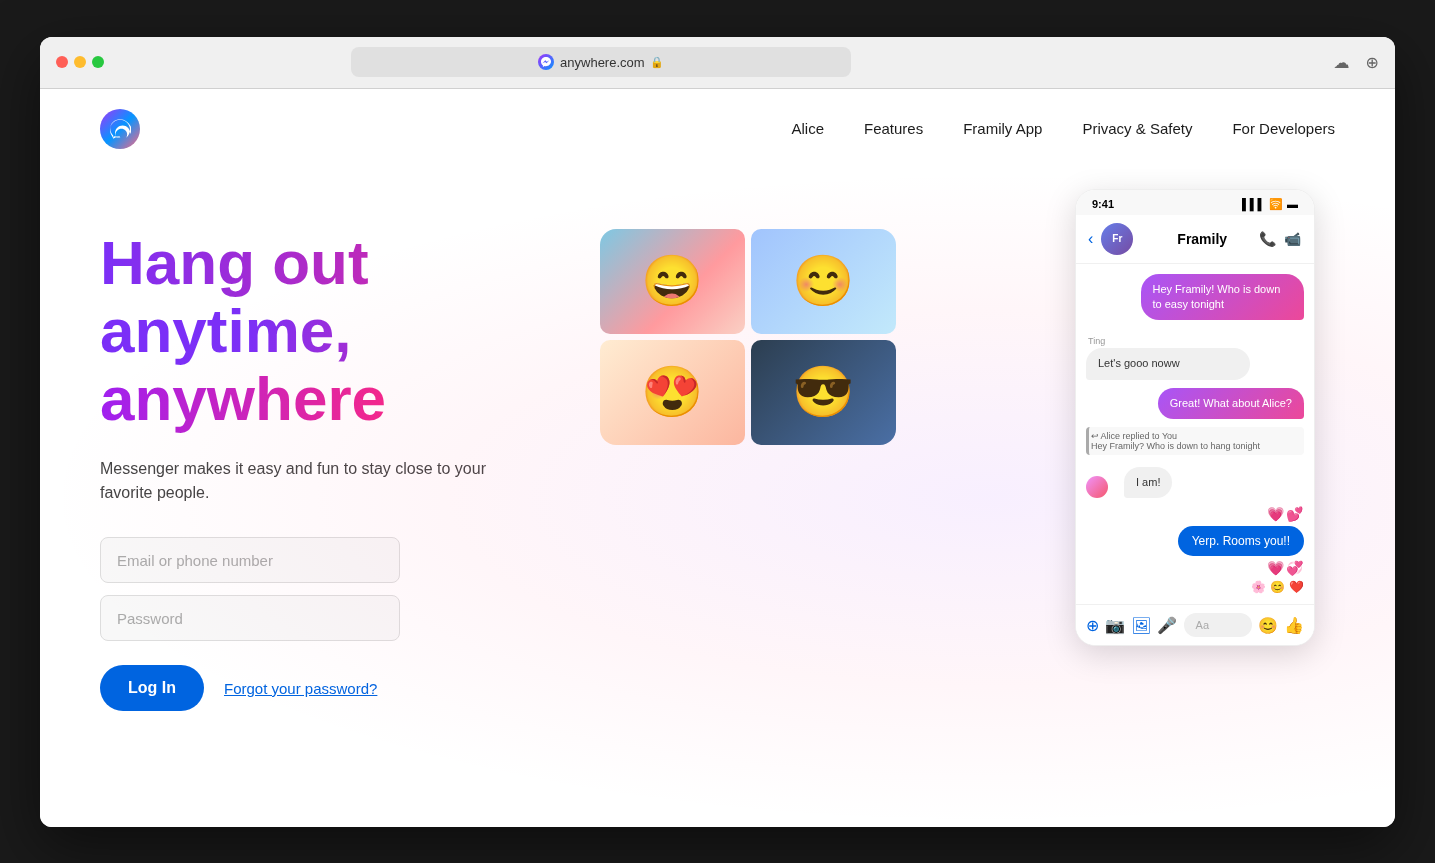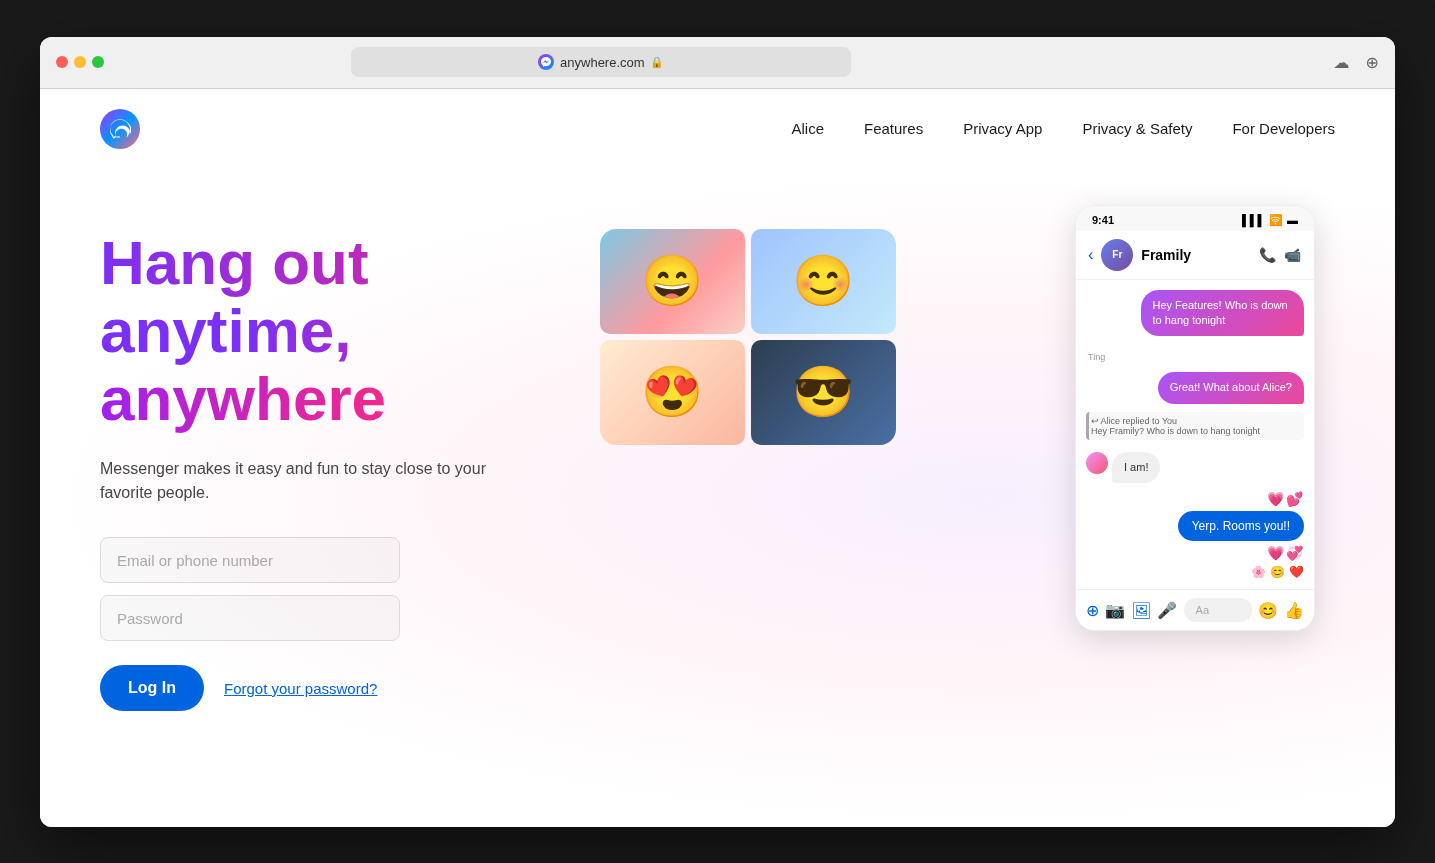--- a/index.html
+++ b/index.html
@@ -296,21 +296,21 @@
       display: flex;
       align-items: center;
       justify-content: center;
       font-size: 50px;
     }
 
     
     .phone-mockup {
       position: absolute;
       right: 20px;
-      top: 16px;
+      top: 0;
       width: 240px;
       background: #ffffff;
       border-radius: 20px;
       box-shadow: 0 8px 32px rgba(0,0,0,0.15);
       overflow: hidden;
       border: 1px solid #eee;
     }
 
     .phone-status-bar {
       background: #f8f8f8;
@@ -352,20 +352,21 @@
       justify-content: center;
       color: white;
       font-size: 10px;
       font-weight: bold;
     }
 
     .chat-name {
       font-weight: 600;
       font-size: 14px;
       flex: 1;
+      margin-left: 36px;
     }
 
     .chat-header-icons {
       display: flex;
       gap: 8px;
       color: #0064e0;
       font-size: 14px;
     }
 
     .chat-messages {
@@ -412,21 +413,22 @@
       border-left: 3px solid #aaa;
       padding: 4px 2px;
       font-size: 9px;
       color: #666;
       border-radius: 4px;
       margin-bottom: 4px;
     }
 
     .msg-with-avatar {
       display: flex;
-      gap: 4px;
+      align-items: flex-end;
+      gap: 16px;
     }
 
     .small-avatar {
       width: 22px;
       height: 22px;
       border-radius: 50%;
       background: linear-gradient(135deg, #f093fb, #f5576c);
       flex-shrink: 0;
     }
 
@@ -522,21 +524,21 @@
         <div class="logo-icon">
           <svg viewBox="0 0 36 36" fill="white">
             <path d="M18 2C9.16 2 2 8.84 2 17.25c0 4.5 1.86 8.55 4.88 11.4V34l4.48-2.47c1.2.33 2.47.5 3.78.5 1.26 0 2.48-.16 3.64-.46l-.14-.08c-.66-.38-1.28-.86-1.83-1.43-1.18.27-2.4.41-3.67.41-1.17 0-2.33-.14-3.43-.41l-.6-.15-3.74 2.06V29.7l-.42-.35C3.2 27.16 1.6 23.4 1.6 19.3c0-9.07 7.37-16.43 16.44-16.43 9.07 0 16.43 7.36 16.43 16.43 0 5.36-2.57 10.13-6.57 13.17l.02.02a9.26 9.26 0 001.8-5.5c0-5.18-4.23-9.37-9.44-9.37-5.2 0-9.44 4.19-9.44 9.37 0 1.16.21 2.27.6 3.3-.95-1.73-1.5-3.7-1.5-5.8 0-6.8 5.52-12.3 12.33-12.3s12.33 5.5 12.33 12.3c0 .57-.04 1.13-.12 1.68 1.74-2.67 2.76-5.83 2.76-9.23C34 8.84 26.84 2 18 2z"></path>
           </svg>
         </div>
       </div>
 
       <ul class="nav-links">
         <li><a href="#">Alice</a></li>
         <li><a href="#">Features</a></li>
-        <li><a href="#">Privacy App</a></li>
+        <li><a href="#">Framily App</a></li>
         <li><a href="#">Privacy &amp; Safety</a></li>
         <li><a href="#">For Developers</a></li>
       </ul>
     </nav>
 
     <div class="main">
       <div class="gradient-blob"></div>
 
       <div class="left-side">
 
@@ -594,25 +596,28 @@
             <span class="chat-name">Framily</span>
             <div class="chat-header-icons">
               <span>📞</span>
               <span>📹</span>
             </div>
           </div>
 
           <div class="chat-messages">
 
             <div class="msg-bubble msg-sent">
-              Hey Features! Who is down to hang tonight
+              Hey Framily! Who is down to easy tonight
             </div>
 
             <div>
               <div class="msg-sender-name">Ting</div>
+              <div class="msg-bubble msg-received">
+                Let's gooo noww
+              </div>
             </div>
 
 
             <div class="msg-bubble msg-sent">
               Great! What about Alice?
             </div>
 
             <div>
               <div class="reply-preview">
                 ↩ Alice replied to You<br>Hey Framily? Who is down to hang tonight

